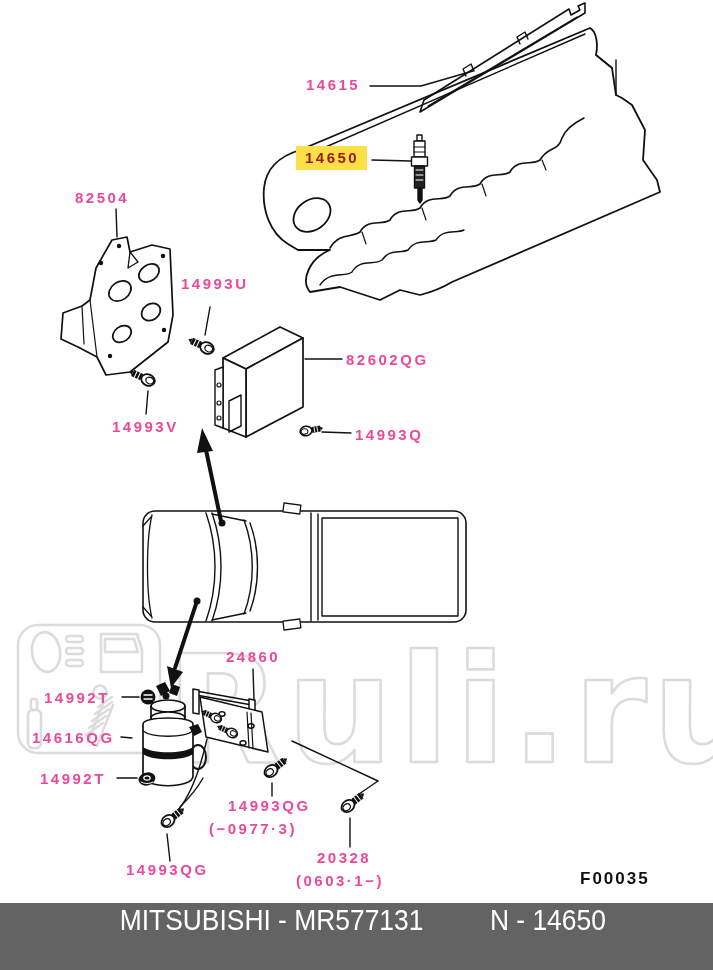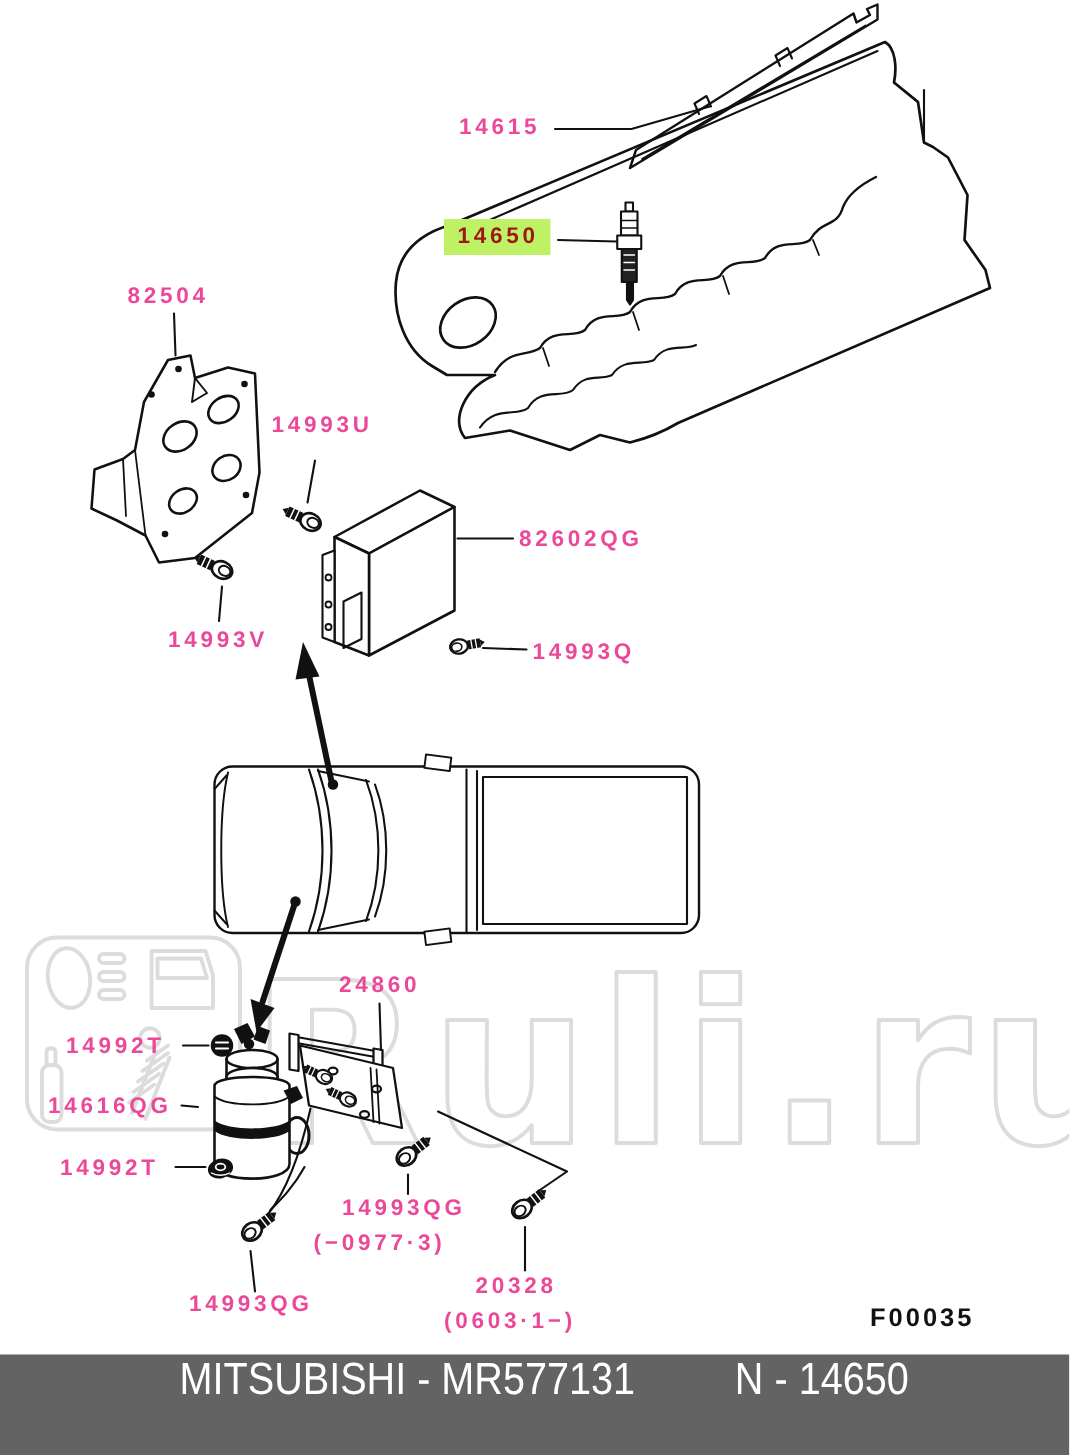--- a/index.html
+++ b/index.html
@@ -6,21 +6,21 @@
   #stage{
     position:relative;width:713px;height:970px;background:#ffffff;overflow:hidden;
     font-family:"Liberation Sans",sans-serif;
   }
   #art{position:absolute;left:0;top:0;z-index:1;}
   .plbl{
     position:absolute;z-index:2;font-weight:bold;font-size:15px;line-height:17px;
     letter-spacing:2.5px;color:#ec4899;white-space:nowrap;
   }
   .hl{
-    background:#bef264;color:#9c1818;padding:3px 8px 4px 9px;
+    background:#fde047;color:#9c1818;padding:3px 8px 4px 9px;
   }
   .figcode{
     position:absolute;z-index:2;font-weight:bold;font-size:17px;letter-spacing:2px;color:#111;
   }
   .footer{
     position:absolute;left:0;top:903px;width:713px;height:67px;background:#636363;z-index:3;
     display:flex;justify-content:center;gap:38px;
   }
   .footer span{
     color:#ffffff;font-size:30px;font-weight:400;letter-spacing:0px;
@@ -222,21 +222,21 @@
       <path d="M207,739 C200,770 190,795 179,809"></path>
       <path d="M203,778 C196,791 187,800 180,807"></path>
       <path d="M272,783 L272,796"></path>
       <path d="M292,741 L378,781 L359,794"></path>
       <path d="M350,818 L350,847"></path>
     </g>
   </svg>
 
   <div class="plbl" style="left:306px;top:76px">14615</div>
   <div class="plbl hl" style="left:296px;top:146px">14650</div>
-  <div class="plbl" style="left:85px;top:189px">82504</div>
+  <div class="plbl" style="left:75px;top:189px">82504</div>
   <div class="plbl" style="left:181px;top:275px">14993U</div>
   <div class="plbl" style="left:346px;top:351px">82602QG</div>
   <div class="plbl" style="left:112px;top:418px">14993V</div>
   <div class="plbl" style="left:355px;top:426px">14993Q</div>
   <div class="plbl" style="left:226px;top:648px">24860</div>
   <div class="plbl" style="left:44px;top:689px">14992T</div>
   <div class="plbl" style="left:32px;top:729px">14616QG</div>
   <div class="plbl" style="left:40px;top:770px">14992T</div>
   <div class="plbl" style="left:126px;top:861px">14993QG</div>
 

